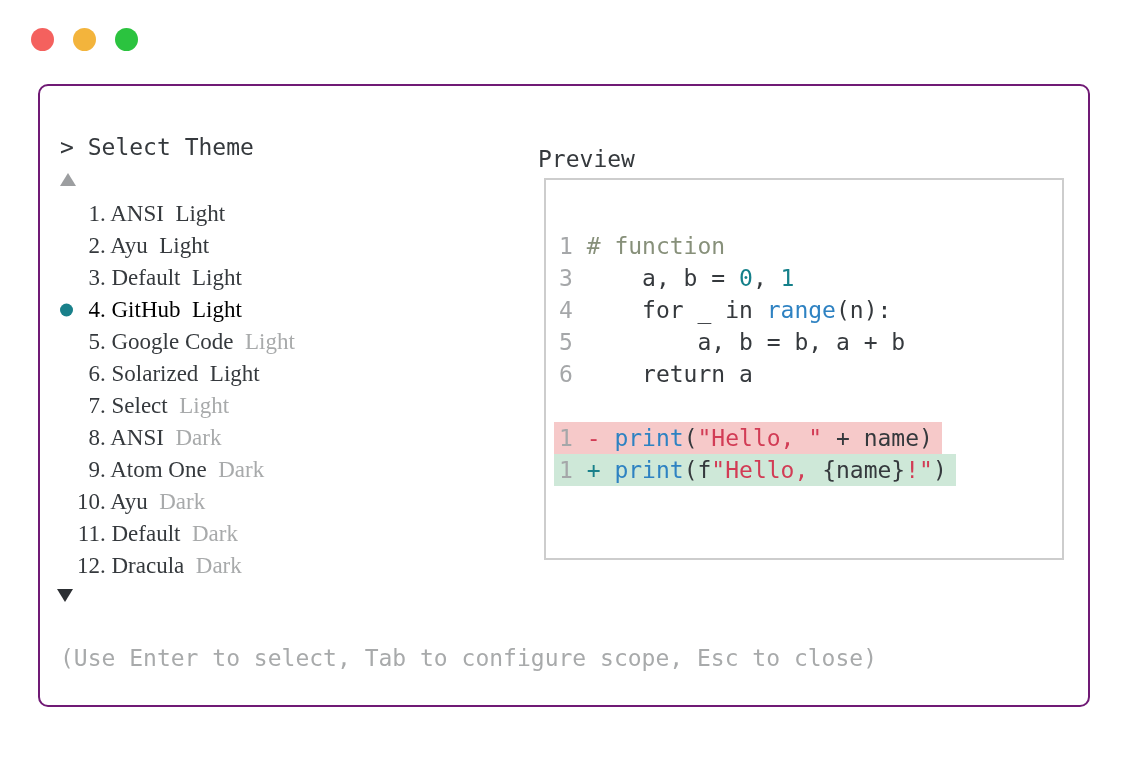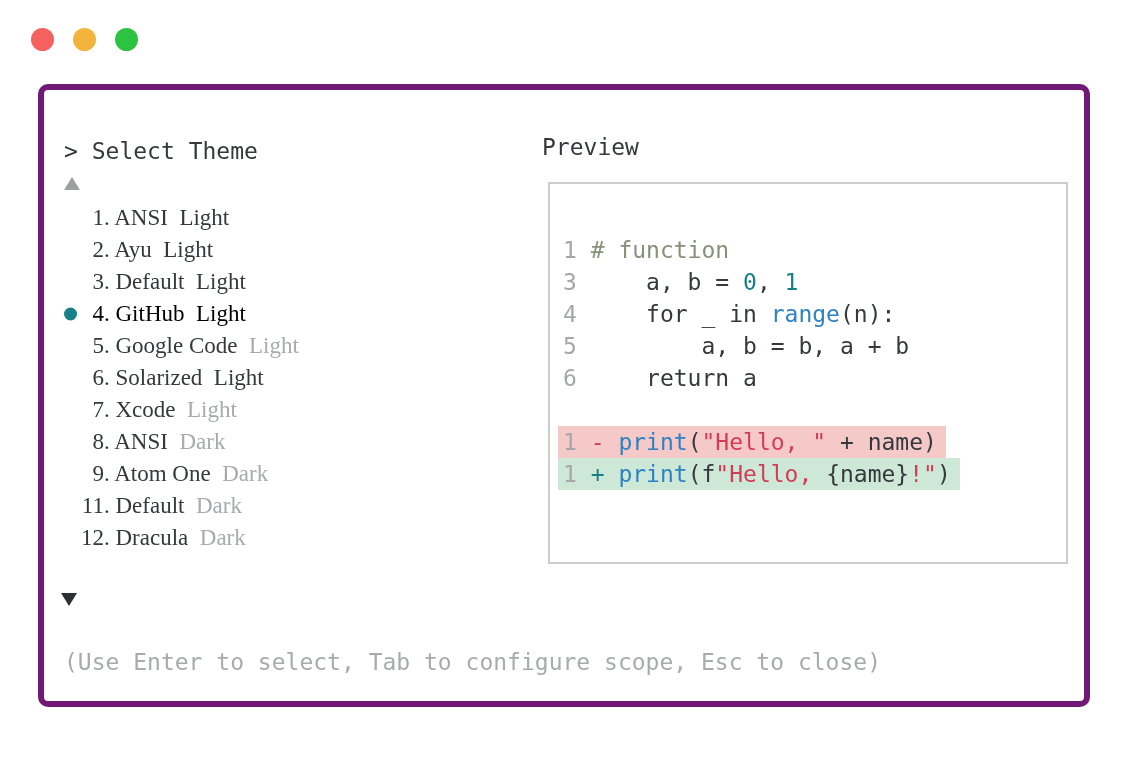--- a/index.html
+++ b/index.html
@@ -13,27 +13,27 @@
   
   .dots { position:absolute; left:31px; top:28px; display:flex; gap:19px; }
   .dot { width:23px; height:23px; border-radius:50%; }
   .dot.red    { background:#f4615e; }
   .dot.yellow { background:#f3b43c; }
   .dot.green  { background:#2bc33f; }
 
   
   .panel {
     position:absolute; left:38px; top:84px; width:1052px; height:623px;
-    background:#ffffff; border:6px solid #701a75; border-radius:10px;
+    background:#ffffff; border:2px solid #701a75; border-radius:10px;
   }
 
   .prompt { position:absolute; left:20px; top:44px; height:34px; line-height:34px; white-space:pre; }
   .prompt .title { margin-left:1ch; }
 
-  .preview-label { position:absolute; left:498px; top:40px; height:34px; line-height:34px;text-align:center; }
+  .preview-label { position:absolute; left:498px; top:56px; height:34px; line-height:34px;text-align:center; }
 
   .tri-up {
     position:absolute; left:20px; top:87px; width:0; height:0;
     border-left:8px solid transparent; border-right:8px solid transparent;
     border-bottom:13px solid #9c9ea0;
   }
   .tri-down {
     position:absolute; left:17px; top:503px; width:0; height:0;
     border-left:8px solid transparent; border-right:8px solid transparent;
     border-top:13px solid #2c2f33;
@@ -101,26 +101,27 @@
       <div class="trow"><span class="num">2</span><span class="dot-sep">. </span><span class="tname">Ayu</span><span class="variant">Light</span></div>
 
       <div class="trow"><span class="num">3</span><span class="dot-sep">. </span><span class="tname">Default</span><span class="variant">Light</span></div>
 
       <div class="trow selected"><span class="bullet"></span><span class="num">4</span><span class="dot-sep">. </span><span class="tname">GitHub</span><span class="variant">Light</span></div>
 
       <div class="trow"><span class="num">5</span><span class="dot-sep">. </span><span class="tname">Google Code</span><span class="variant muted">Light</span></div>
 
       <div class="trow"><span class="num">6</span><span class="dot-sep">. </span><span class="tname">Solarized</span><span class="variant">Light</span></div>
 
-      <div class="trow"><span class="num">7</span><span class="dot-sep">. </span><span class="tname">Xcode</span><span class="variant muted">Light</span></div>
+      <div class="trow"><span class="num">7</span><span class="dot-sep">. </span><span class="tname">Select</span><span class="variant muted">Light</span></div>
 
       <div class="trow"><span class="num">8</span><span class="dot-sep">. </span><span class="tname">ANSI</span><span class="variant muted">Dark</span></div>
 
       <div class="trow"><span class="num">9</span><span class="dot-sep">. </span><span class="tname">Atom One</span><span class="variant muted">Dark</span></div>
 
+      <div class="trow"><span class="num">10</span><span class="dot-sep">. </span><span class="tname">Ayu</span><span class="variant muted">Dark</span></div>
 
       <div class="trow"><span class="num">11</span><span class="dot-sep">. </span><span class="tname">Default</span><span class="variant muted">Dark</span></div>
 
       <div class="trow"><span class="num">12</span><span class="dot-sep">. </span><span class="tname">Dracula</span><span class="variant muted">Dark</span></div>
     </div>
 
   <div class="tri-down"></div>
 
   <div class="preview-box">
     <div class="code">

